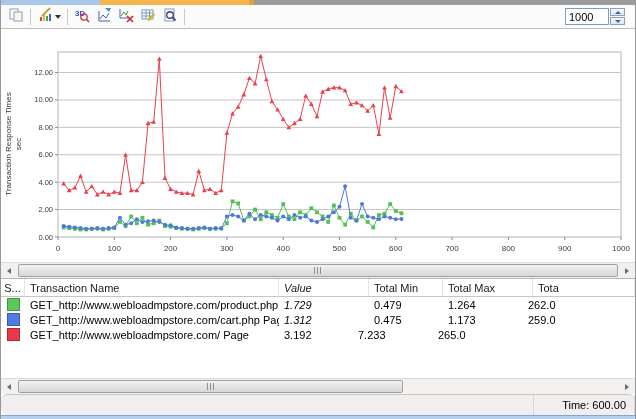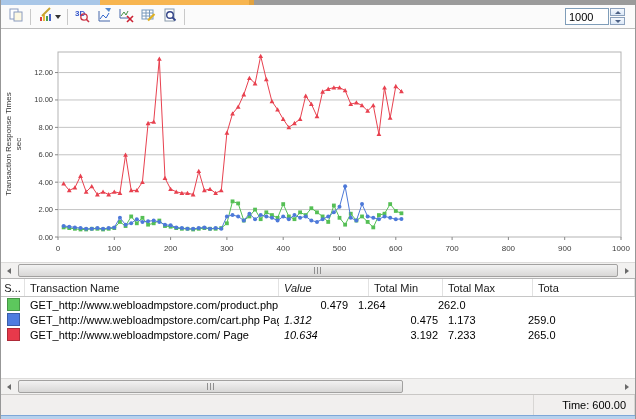--- a/index.html
+++ b/index.html
@@ -42,29 +42,29 @@
 
   
   .table-wrap { flex: 1; display: flex; flex-direction: column; background: #fff; border-top: 1px solid #b5b5b5; overflow: hidden; }
   .tbl-header { height: 18px; display: flex; align-items: center; border-bottom: 1px solid #c6c6c6; font-size: 11px; color: #1a1a1a; flex: 0 0 auto; }
   .tbl-header .cell { border-right: 1px solid #e2e2e2; height: 100%; display: flex; align-items: center; padding: 0 5px; white-space: nowrap; overflow: hidden; }
   .tbl-row { height: 15px; display: flex; align-items: center; font-size: 11px; color: #000; flex: 0 0 auto; }
   .tbl-row .cell { padding: 0 5px; white-space: nowrap; overflow: hidden; }
   .c0 { width: 24px; flex: 0 0 auto; justify-content: center; display:flex; }
   .c1 { width: 254px; flex: 0 0 auto; }
   .c2 { width: 90px; flex: 0 0 auto; font-style: italic; }
-  .c3 { width: 74px; flex: 0 0 auto; text-align: right; }
+  .c3 { width: 74px; flex: 0 0 auto; }
   .c4 { width: 90px; flex: 0 0 auto; }
   .c5 { width: 80px; flex: 0 0 auto; }
   .c6 { flex: 1; overflow: hidden; }
   .swatch { width: 13px; height: 13px; border: 1px solid rgba(0,0,0,0.25); }
   .tbl-body-fill { flex: 1; background: #fff; }
 
   
-  .statusbar { height: 21px; flex: 0 0 auto; background: #f1efee; border-top: 1px solid #c9c7c5; display: flex; align-items: center; justify-content: flex-end; font-size: 11px; color: #000; }
+  .statusbar { height: 21px; flex: 0 0 auto; background: #f1efee; border-top: 1px solid #c9c7c5; display: flex; align-items: center; justify-content: flex-end; font-size: 11px; color: #000; border-radius: 7px; }
   .status-time { border-left: 1px solid #d8d6d4; border-right: 1px solid #d8d6d4; padding: 2px 8px 2px 28px; height: 100%; display: flex; align-items: center; }
   .bottom-strip { height: 4px; flex: 0 0 auto; background: #b7d1ec; border-top: 1px solid #7da7d9; }
 </style>
 </head>
 <body>
 
 <div class="window">
 
   <div class="top-strip"></div>
 
@@ -417,40 +417,40 @@
         <div class="cell c3">Total Min</div>
         <div class="cell c4">Total Max</div>
         <div class="cell c6">Tota</div>
       </div>
     <div id="tbl-body">
         <div class="tbl-row">
           <div class="cell c0">
             <span class="swatch" style="background: rgb(93, 199, 93);"></span>
           </div>
           <div class="cell c1">GET_http://www.webloadmpstore.com/product.php Page</div>
+          <div class="cell c2">1.729</div>
           <div class="cell c3">0.479</div>
           <div class="cell c5">1.264</div>
           <div class="cell c6">262.0</div>
         </div>
         <div class="tbl-row">
           <div class="cell c0">
             <span class="swatch" style="background: rgb(78, 124, 224);"></span>
           </div>
           <div class="cell c1">GET_http://www.webloadmpstore.com/cart.php Page</div>
           <div class="cell c2">1.312</div>
           <div class="cell c3">0.475</div>
           <div class="cell c5">1.173</div>
           <div class="cell c6">259.0</div>
         </div>
         <div class="tbl-row">
           <div class="cell c0">
             <span class="swatch" style="background: rgb(232, 57, 75);"></span>
           </div>
           <div class="cell c1">GET_http://www.webloadmpstore.com/ Page</div>
-          <div class="cell c2">10.634</div>
           <div class="cell c3">3.192</div>
           <div class="cell c5">7.233</div>
           <div class="cell c6">265.0</div>
         </div>
       </div>
     <div class="tbl-body-fill"></div>
   </div>
 
   <div class="hscroll">
     <div class="sb-arrow">

